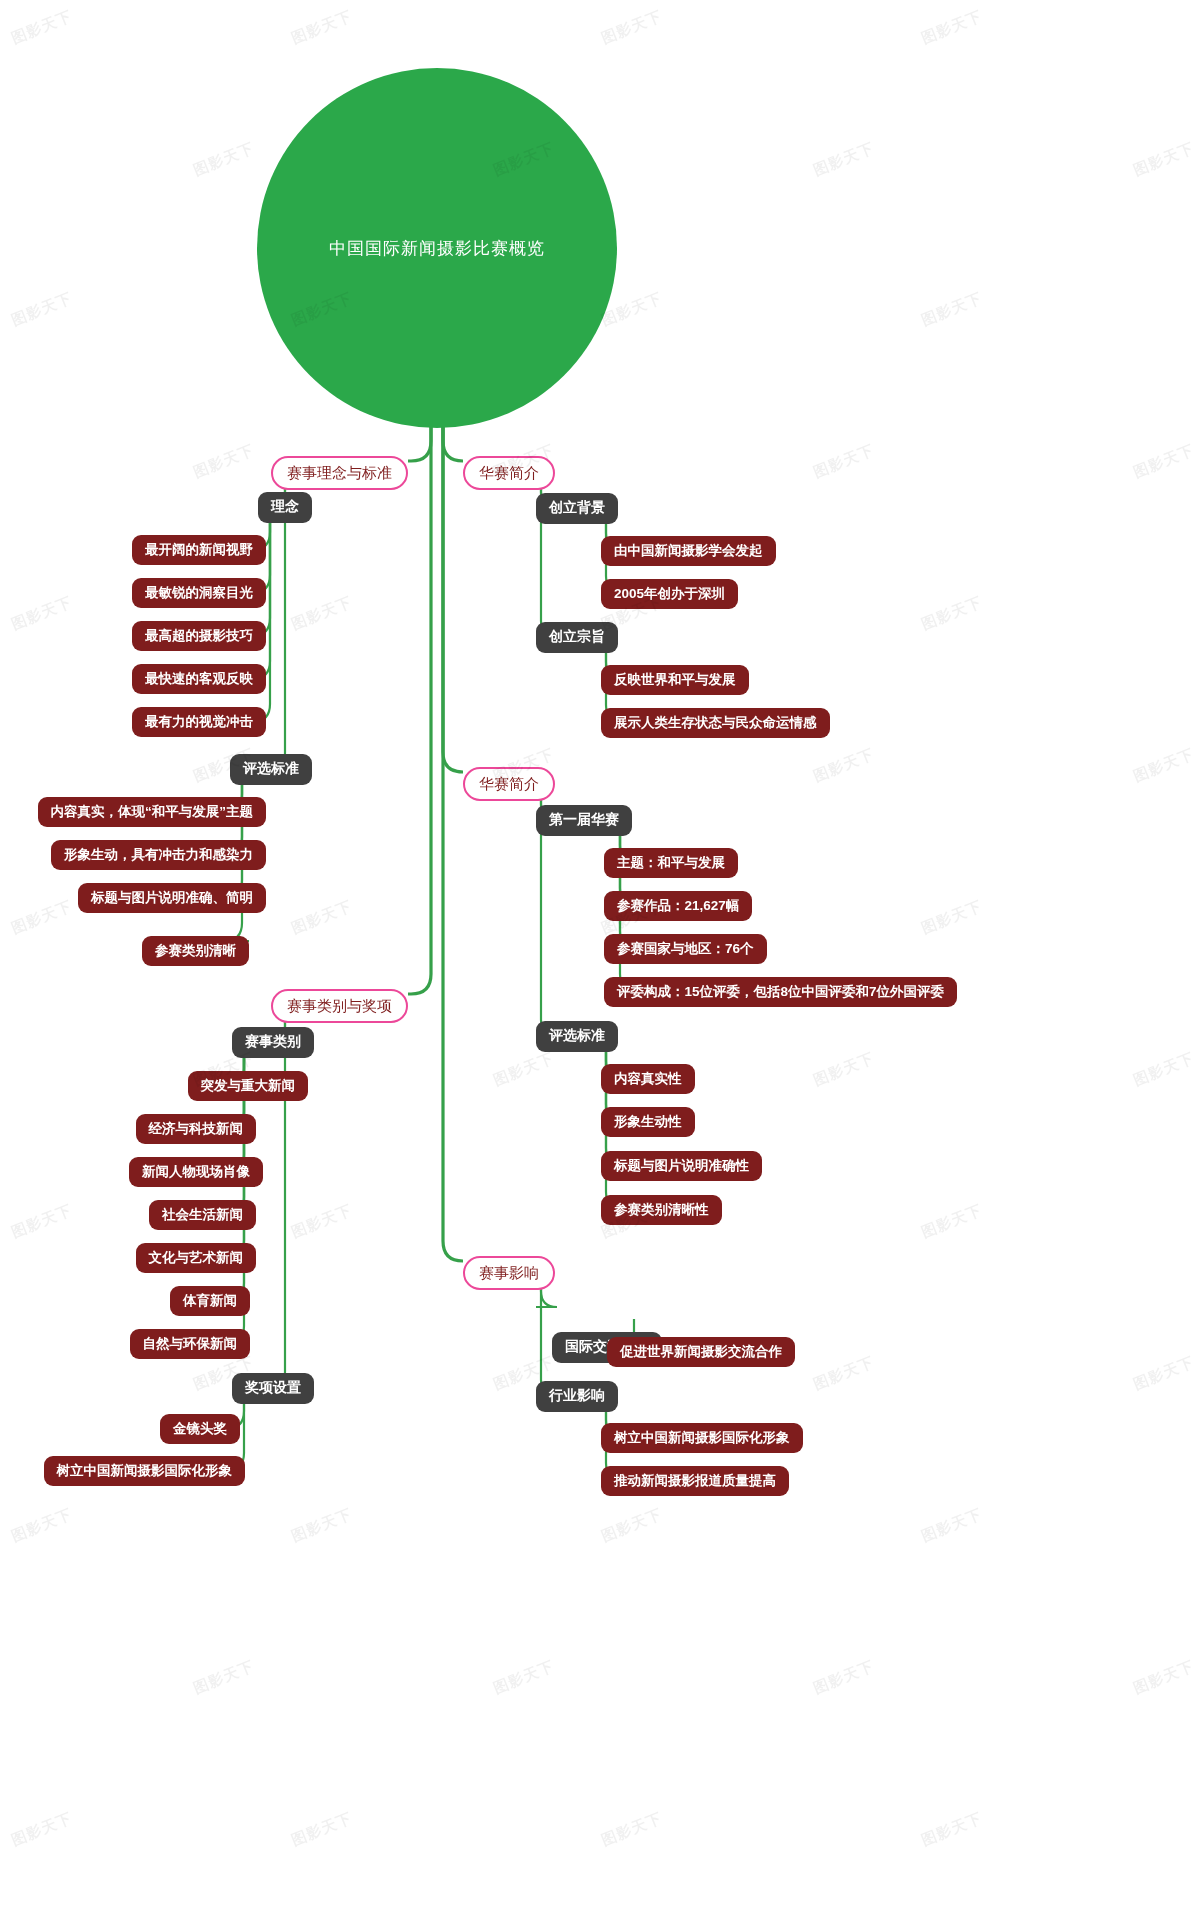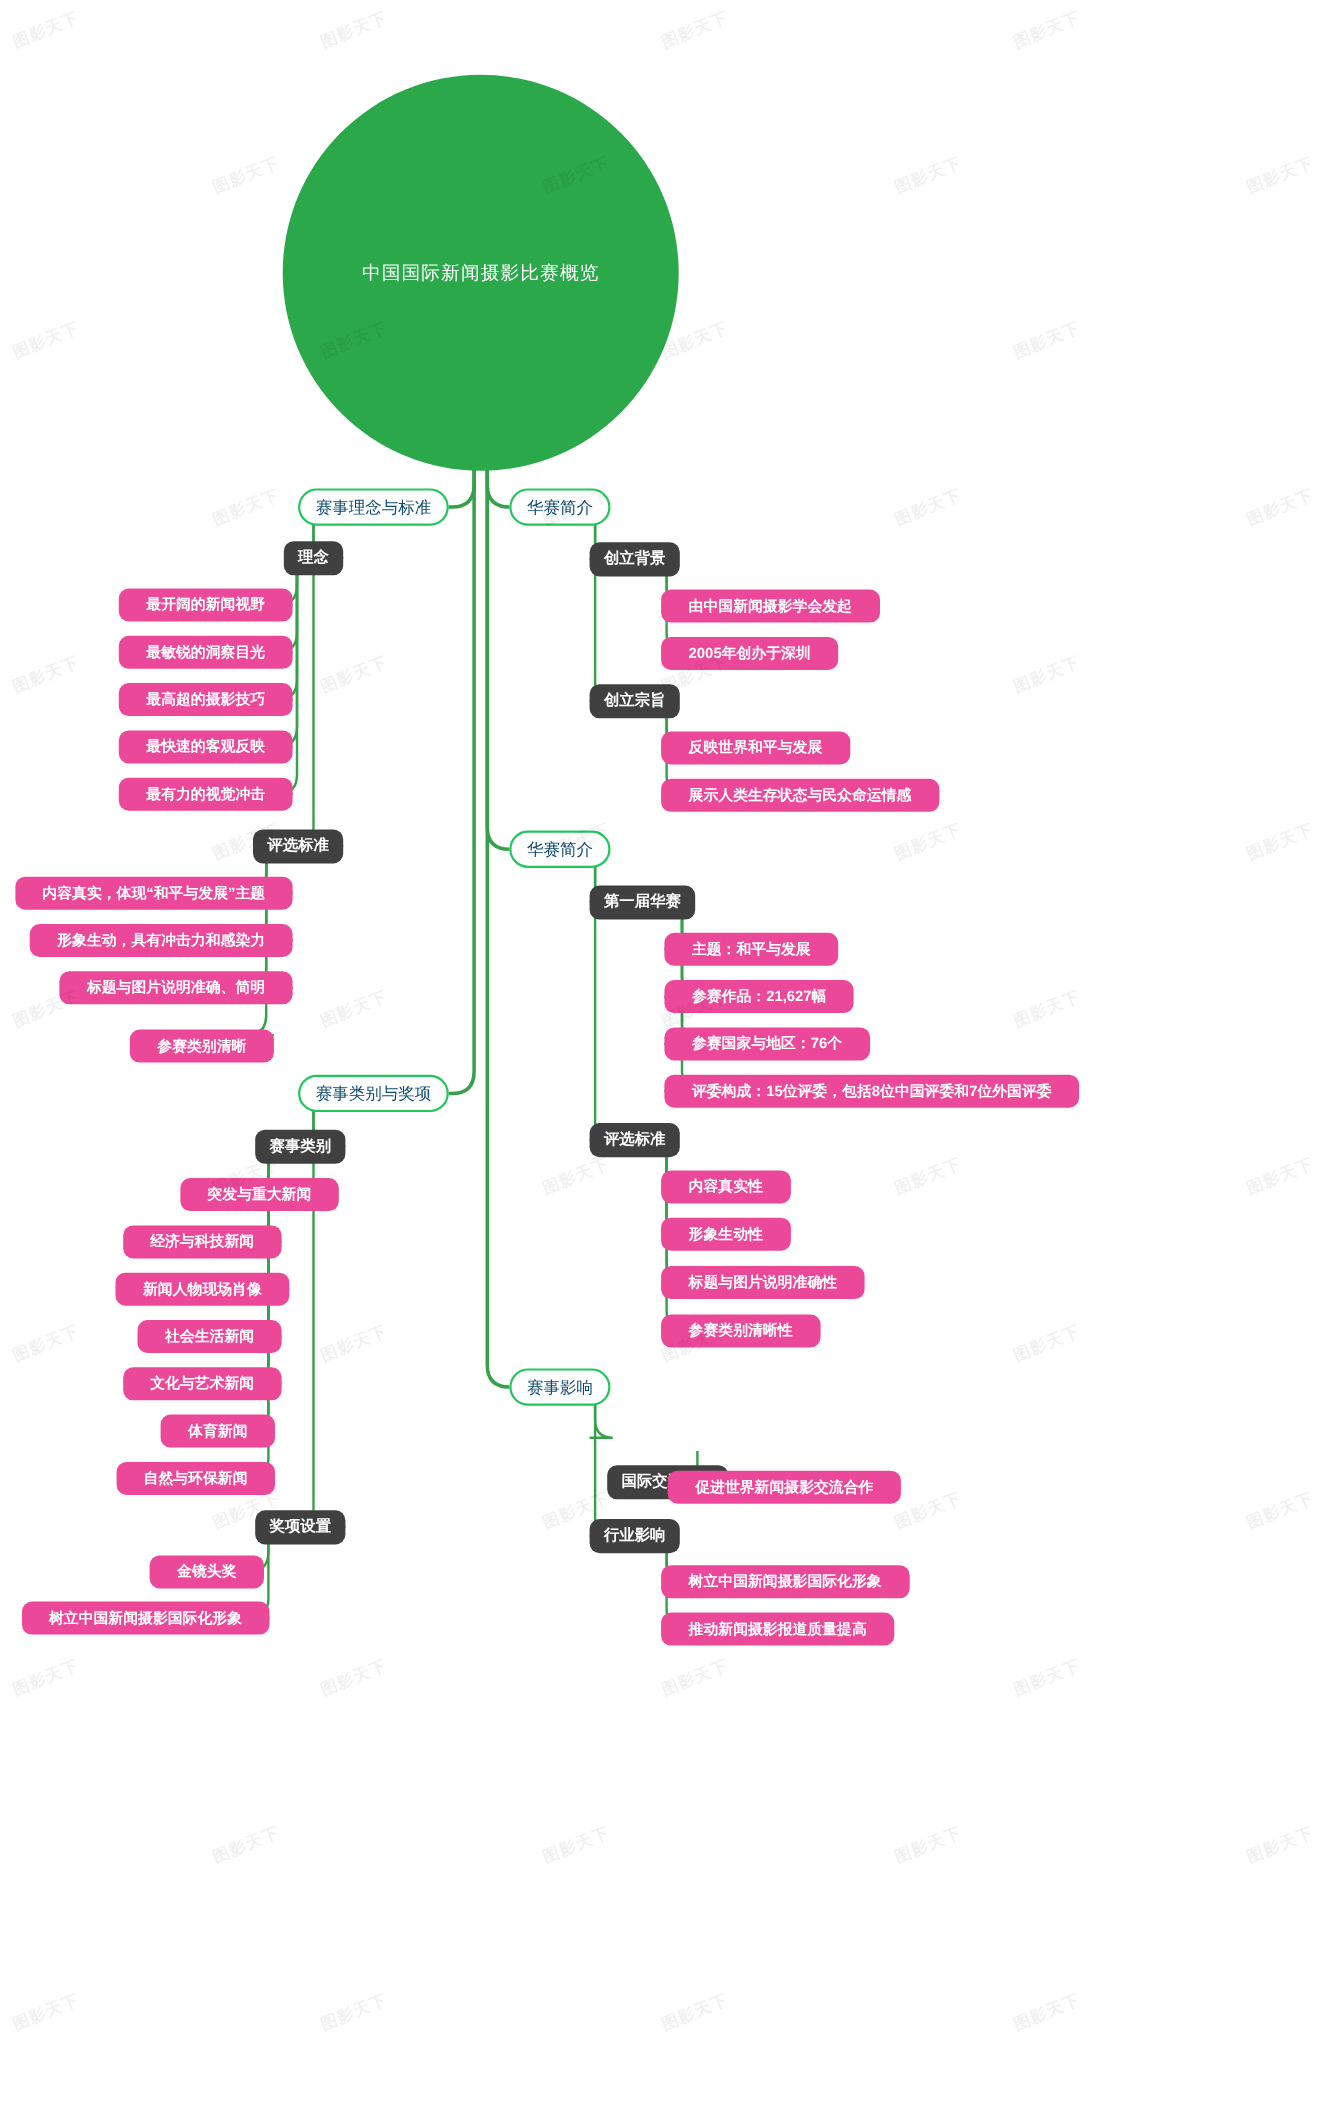--- a/index.html
+++ b/index.html
@@ -28,30 +28,30 @@
   .node{position:absolute;z-index:3;box-sizing:border-box;
         display:flex;align-items:center;justify-content:center;
         white-space:nowrap;}
 
   .root{
     background:#2BA84A;color:#ffffff;border-radius:50%;
     font-size:17px;font-weight:400;letter-spacing:1px;
     box-shadow:none;
   }
   .lvl1{
-    background:#ffffff;color:#0c4a6e;border:2px solid #22c55e;
-    border-radius:19px;font-size:15px;padding:0 14px;height:34px;
+    background:#ffffff;color:#7f1d1d;border:2px solid #ec4899;
+    border-radius:19px;font-size:15px;padding:0 14px;height:34px;margin-top:12px;
   }
   .lvl2{
     background:#404040;color:#ffffff;border-radius:9px;
     font-size:14px;font-weight:bold;padding:0 13px;height:31px;
   }
   .lvl3{
-    background:#ec4899;color:#ffffff;border-radius:9px;
-    font-size:13.5px;font-weight:bold;padding:0 25px;height:30px;
+    background:#7f1d1d;color:#ffffff;border-radius:9px;
+    font-size:13.5px;font-weight:bold;padding:0 13px;height:30px;
   }
 </style>
 </head>
 <body>
 
 <div id="stage">
   <svg id="links" viewBox="0 0 1200 1932" preserveAspectRatio="none">
       <path d="M431,423.8999722067794 L431,441 Q431,461 411,461 L408,461" class="trunk"></path>
       <path d="M285,474 L285,491 Q285,507 269,507 L312,507"></path>
       <path d="M270,519 L270,532 Q270,550 252,550 L266,550"></path>

